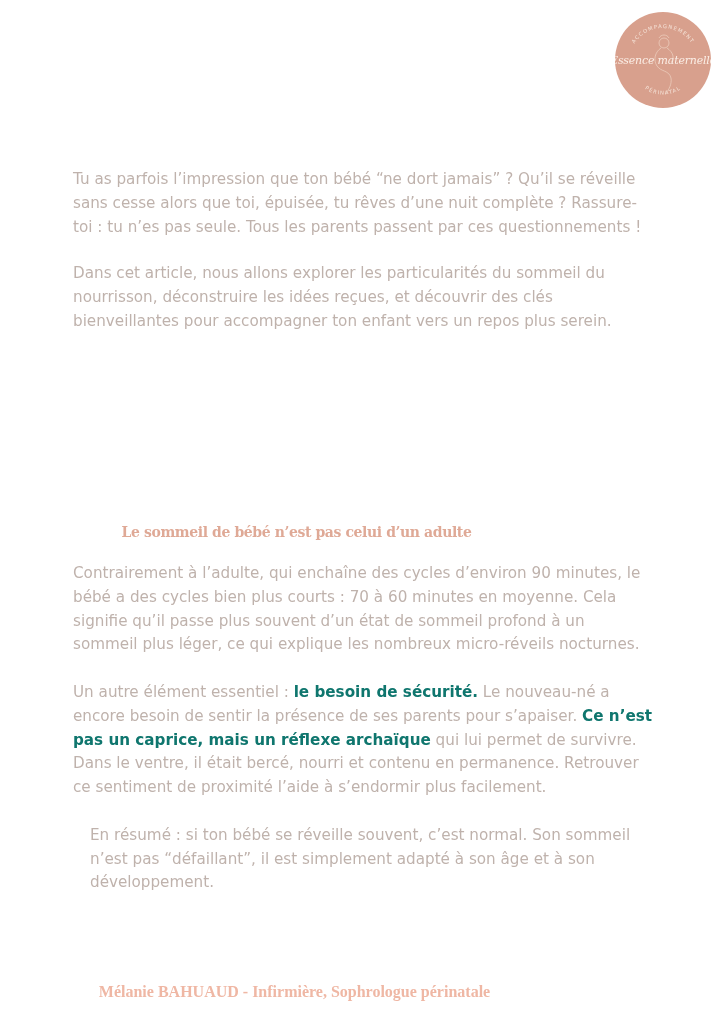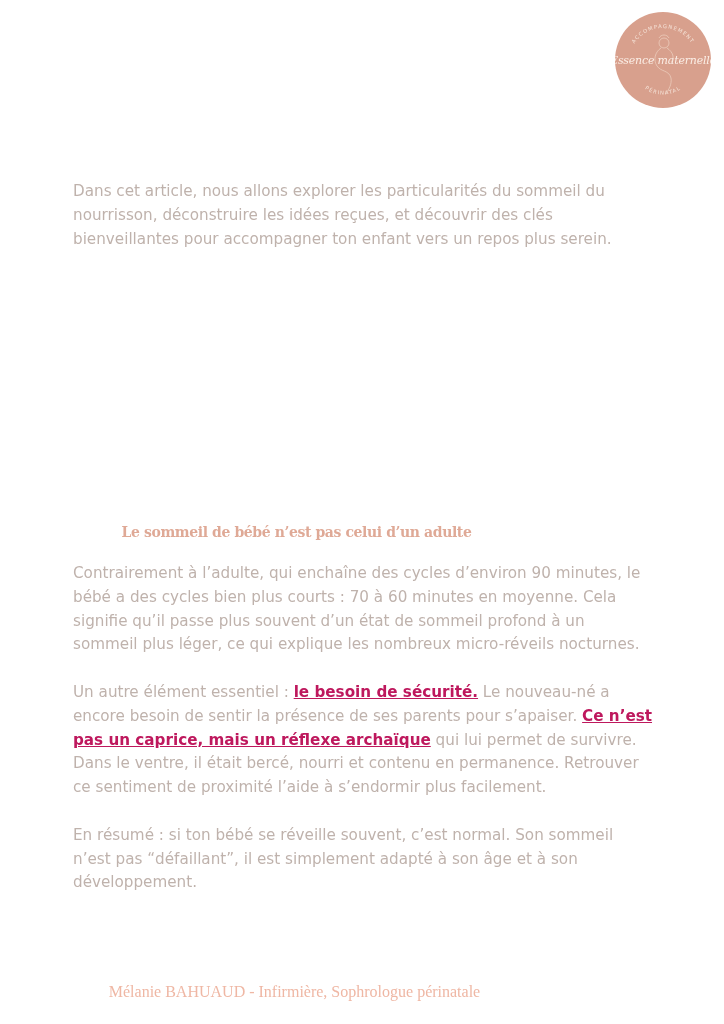--- a/index.html
+++ b/index.html
@@ -38,42 +38,42 @@
     .content {
       position: absolute;
       left: 73px;
       width: 580px;
       color: #bfb2ac;
       font-size: 15.2px;
       line-height: 23.8px;
       letter-spacing: 0px;
     }
     .para { margin: 0; }
-    .bold { font-weight: bold; color: #be185d; text-decoration: underline; }
+    .bold { font-weight: bold; color: #0f766e; }
     .heading {
       position: absolute;
       left: 0;
       width: 593px;
       top: 512px;
       text-align: center;
       font-family: "DejaVu Serif", serif;
       font-size: 14px;
       font-weight: bold;
       color: #dfa996;
       letter-spacing: -0.4px;
     }
     .footer {
       position: absolute;
       left: 0;
       width: 589px;
       top: 983px;
       text-align: center;
       font-family: "Liberation Serif", serif;
       font-size: 16px;
-      font-weight: normal;
+      font-weight: bold;
       color: #efb7a4;
     }
   </style>
 </head>
 <body>
 
 <div class="logo">
   <svg width="96" height="96" viewBox="0 0 96 96">
     <defs>
       <path id="arcTop" d="M 14 50 A 34 34 0 0 1 82 50"></path>
@@ -89,24 +89,25 @@
       <circle cx="49" cy="31" r="5"></circle>
       <path d="M46 36 C40 40 38 48 42 54 C46 60 54 58 56 66 C57 72 54 78 50 82"></path>
       <path d="M52 36 C58 40 60 46 56 50"></path>
       <path d="M44 26 C46 22 52 22 54 26"></path>
     </g>
   </svg>
   <span class="logo-script">Essence maternelle</span>
 </div>
 
 <div class="content" style="top:168px;">
-  <p class="para" style="margin-top:12px;">Dans cet article, nous allons explorer les particularités du sommeil du nourrisson, déconstruire les idées reçues, et découvrir des clés bienveillantes pour accompagner ton enfant vers un repos plus serein.</p>
+  <p class="para">Tu as parfois l’impression que ton bébé “ne dort jamais” ? Qu’il se réveille sans cesse alors que toi, épuisée, tu rêves d’une nuit complète ? Rassure-toi : tu n’es pas seule. Tous les parents passent par ces questionnements !</p>
+  <p class="para" style="margin-top:23px;">Dans cet article, nous allons explorer les particularités du sommeil du nourrisson, déconstruire les idées reçues, et découvrir des clés bienveillantes pour accompagner ton enfant vers un repos plus serein.</p>
 </div>
 
 <h2 class="heading">Le sommeil de bébé n’est pas celui d’un adulte</h2>
 
 <div class="content" style="top:562px;">
   <p class="para">Contrairement à l’adulte, qui enchaîne des cycles d’environ 90 minutes, le bébé a des cycles bien plus courts : 70 à 60 minutes en moyenne. Cela signifie qu’il passe plus souvent d’un état de sommeil profond à un sommeil plus léger, ce qui explique les nombreux micro-réveils nocturnes.</p>
   <p class="para" style="margin-top:23.8px;"><span>Un autre élément essentiel : </span><span class="bold">le besoin de sécurité.</span><span> Le nouveau-né a encore besoin de sentir la présence de ses parents pour s’apaiser. </span><span class="bold">Ce n’est pas un caprice, mais un réflexe archaïque</span><span> qui lui permet de survivre. Dans le ventre, il était bercé, nourri et contenu en permanence. Retrouver ce sentiment de proximité l’aide à s’endormir plus facilement.</span></p>
-  <p class="para" style="margin-top:23.8px;">En résumé : si ton bébé se réveille souvent, c’est normal. Son sommeil n’est pas “défaillant”, il est simplement adapté à son âge et à son développement.</p>
+  <p class="para" style="margin-top:23.8px;margin-left:17px;">En résumé : si ton bébé se réveille souvent, c’est normal. Son sommeil n’est pas “défaillant”, il est simplement adapté à son âge et à son développement.</p>
 </div>
 
 <div class="footer">Mélanie BAHUAUD - Infirmière, Sophrologue périnatale</div>
 
 </body></html>

